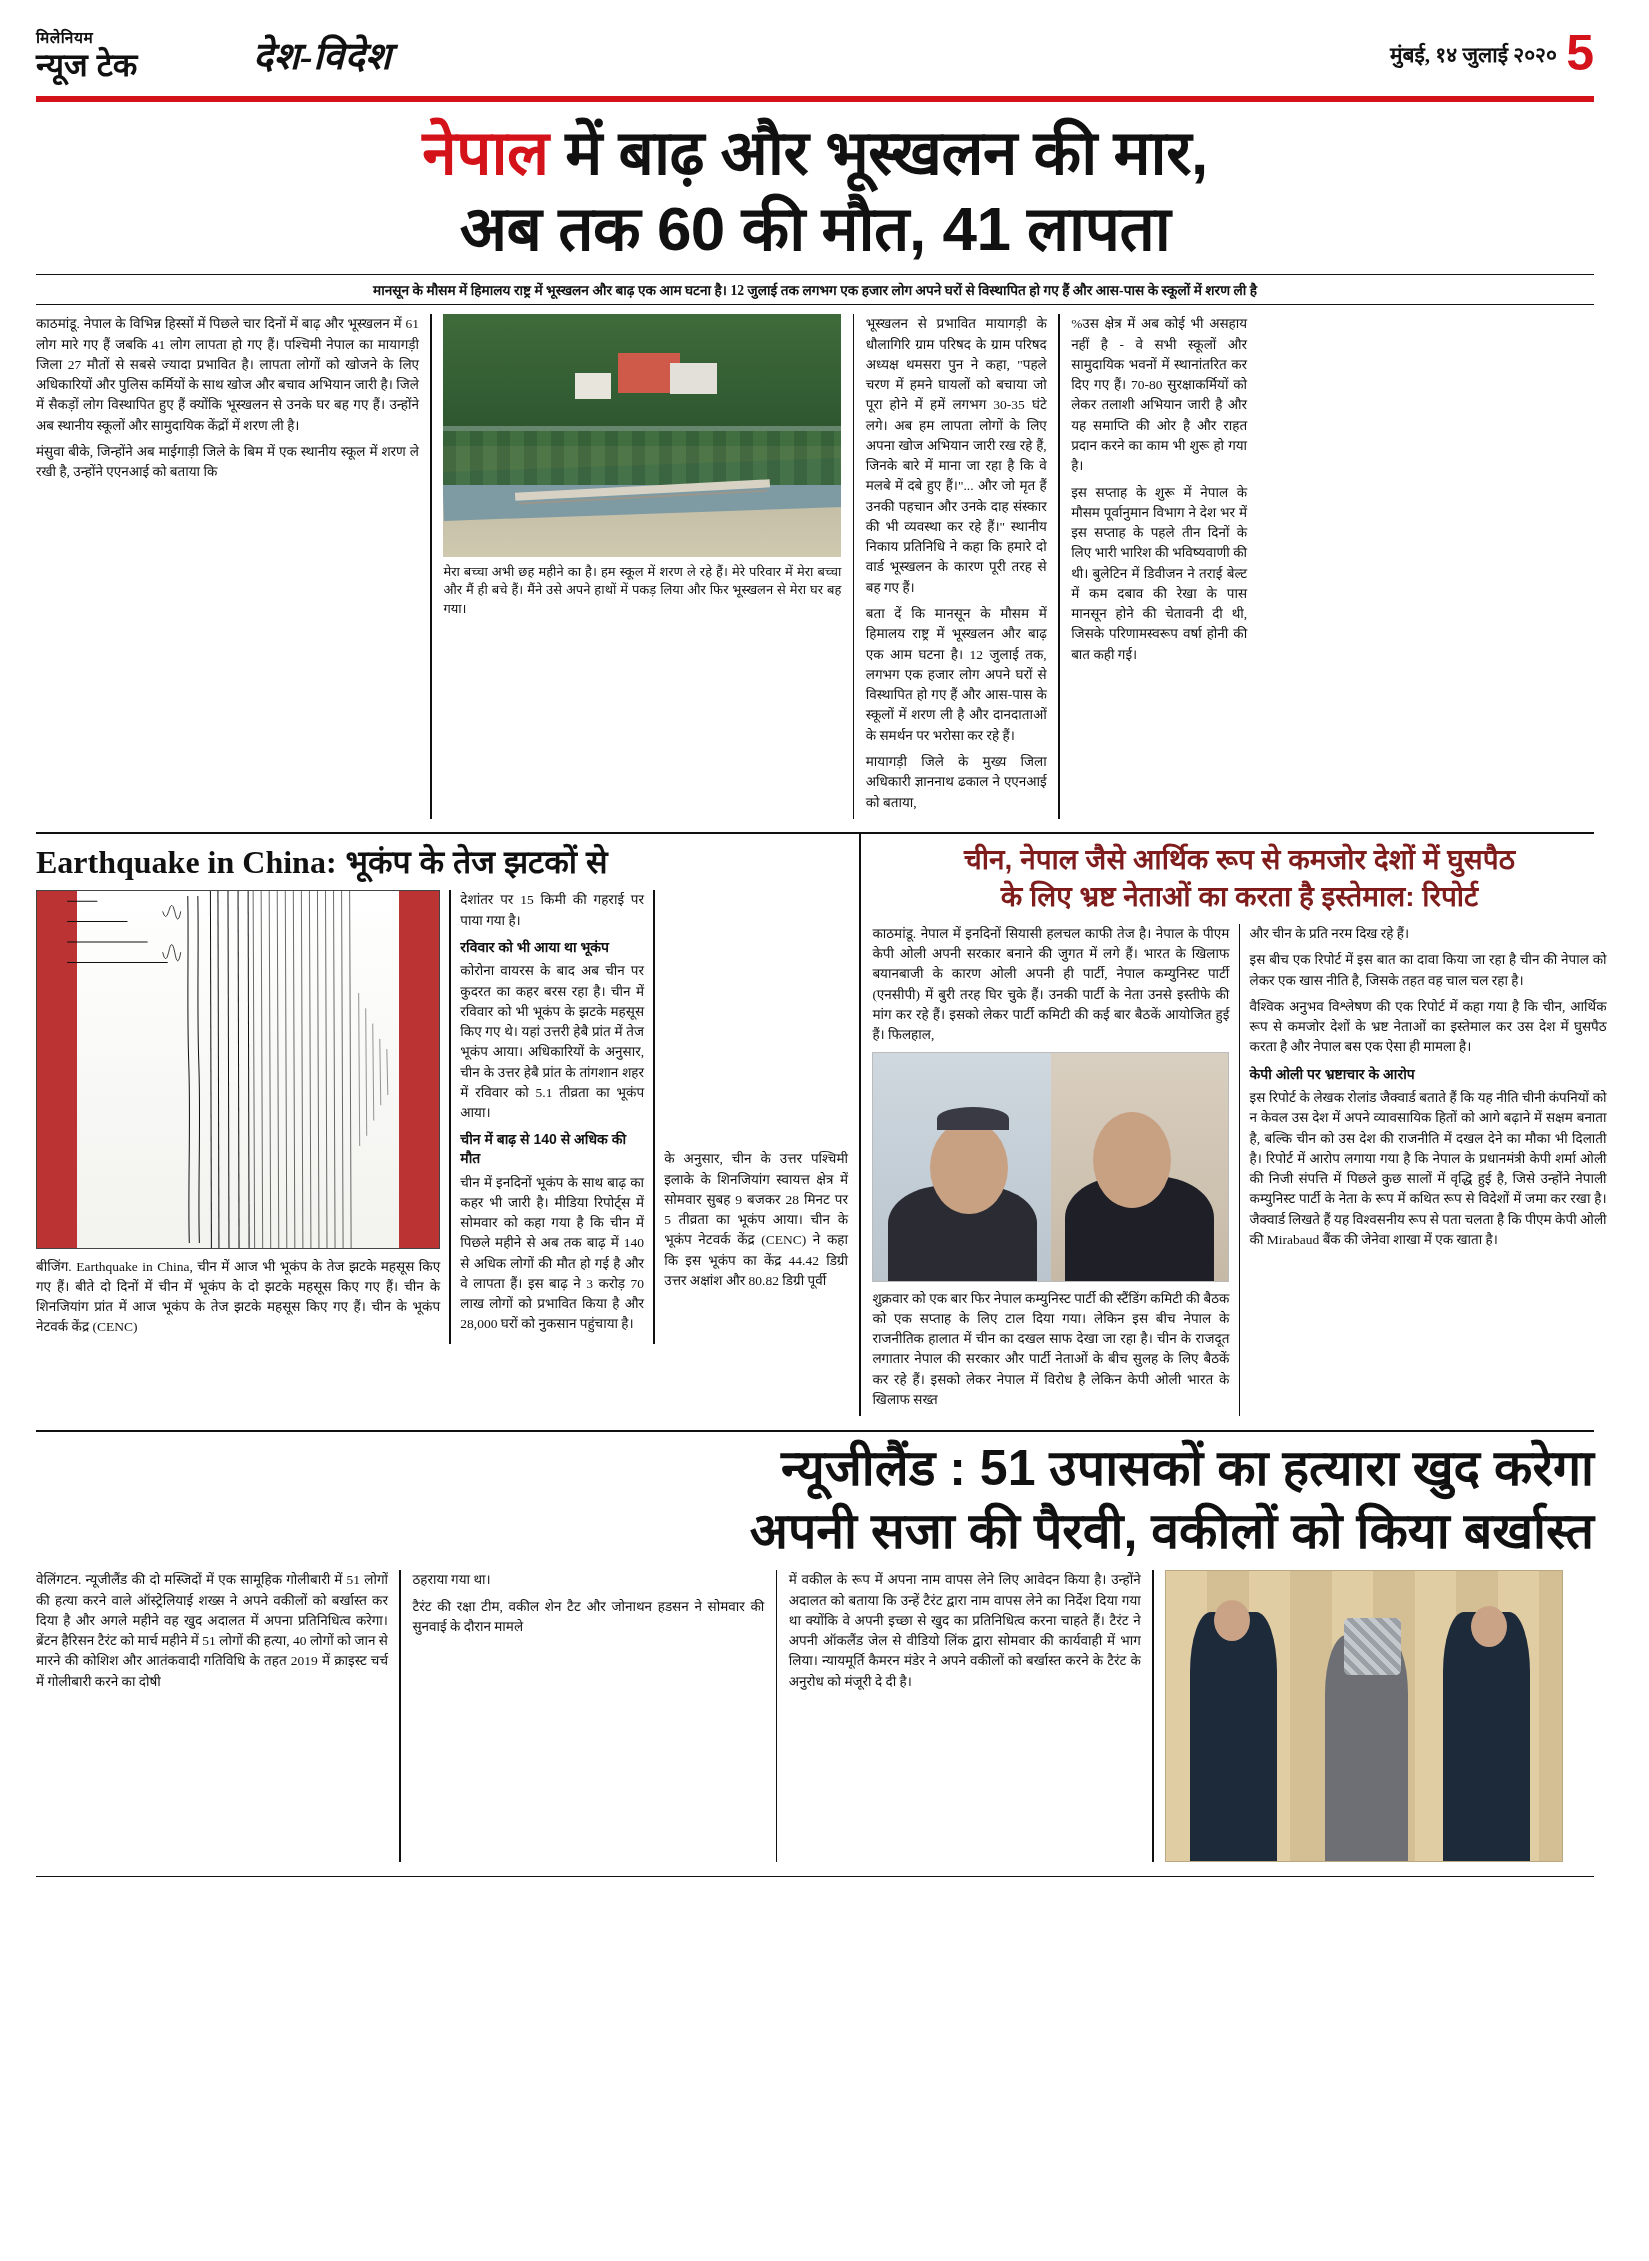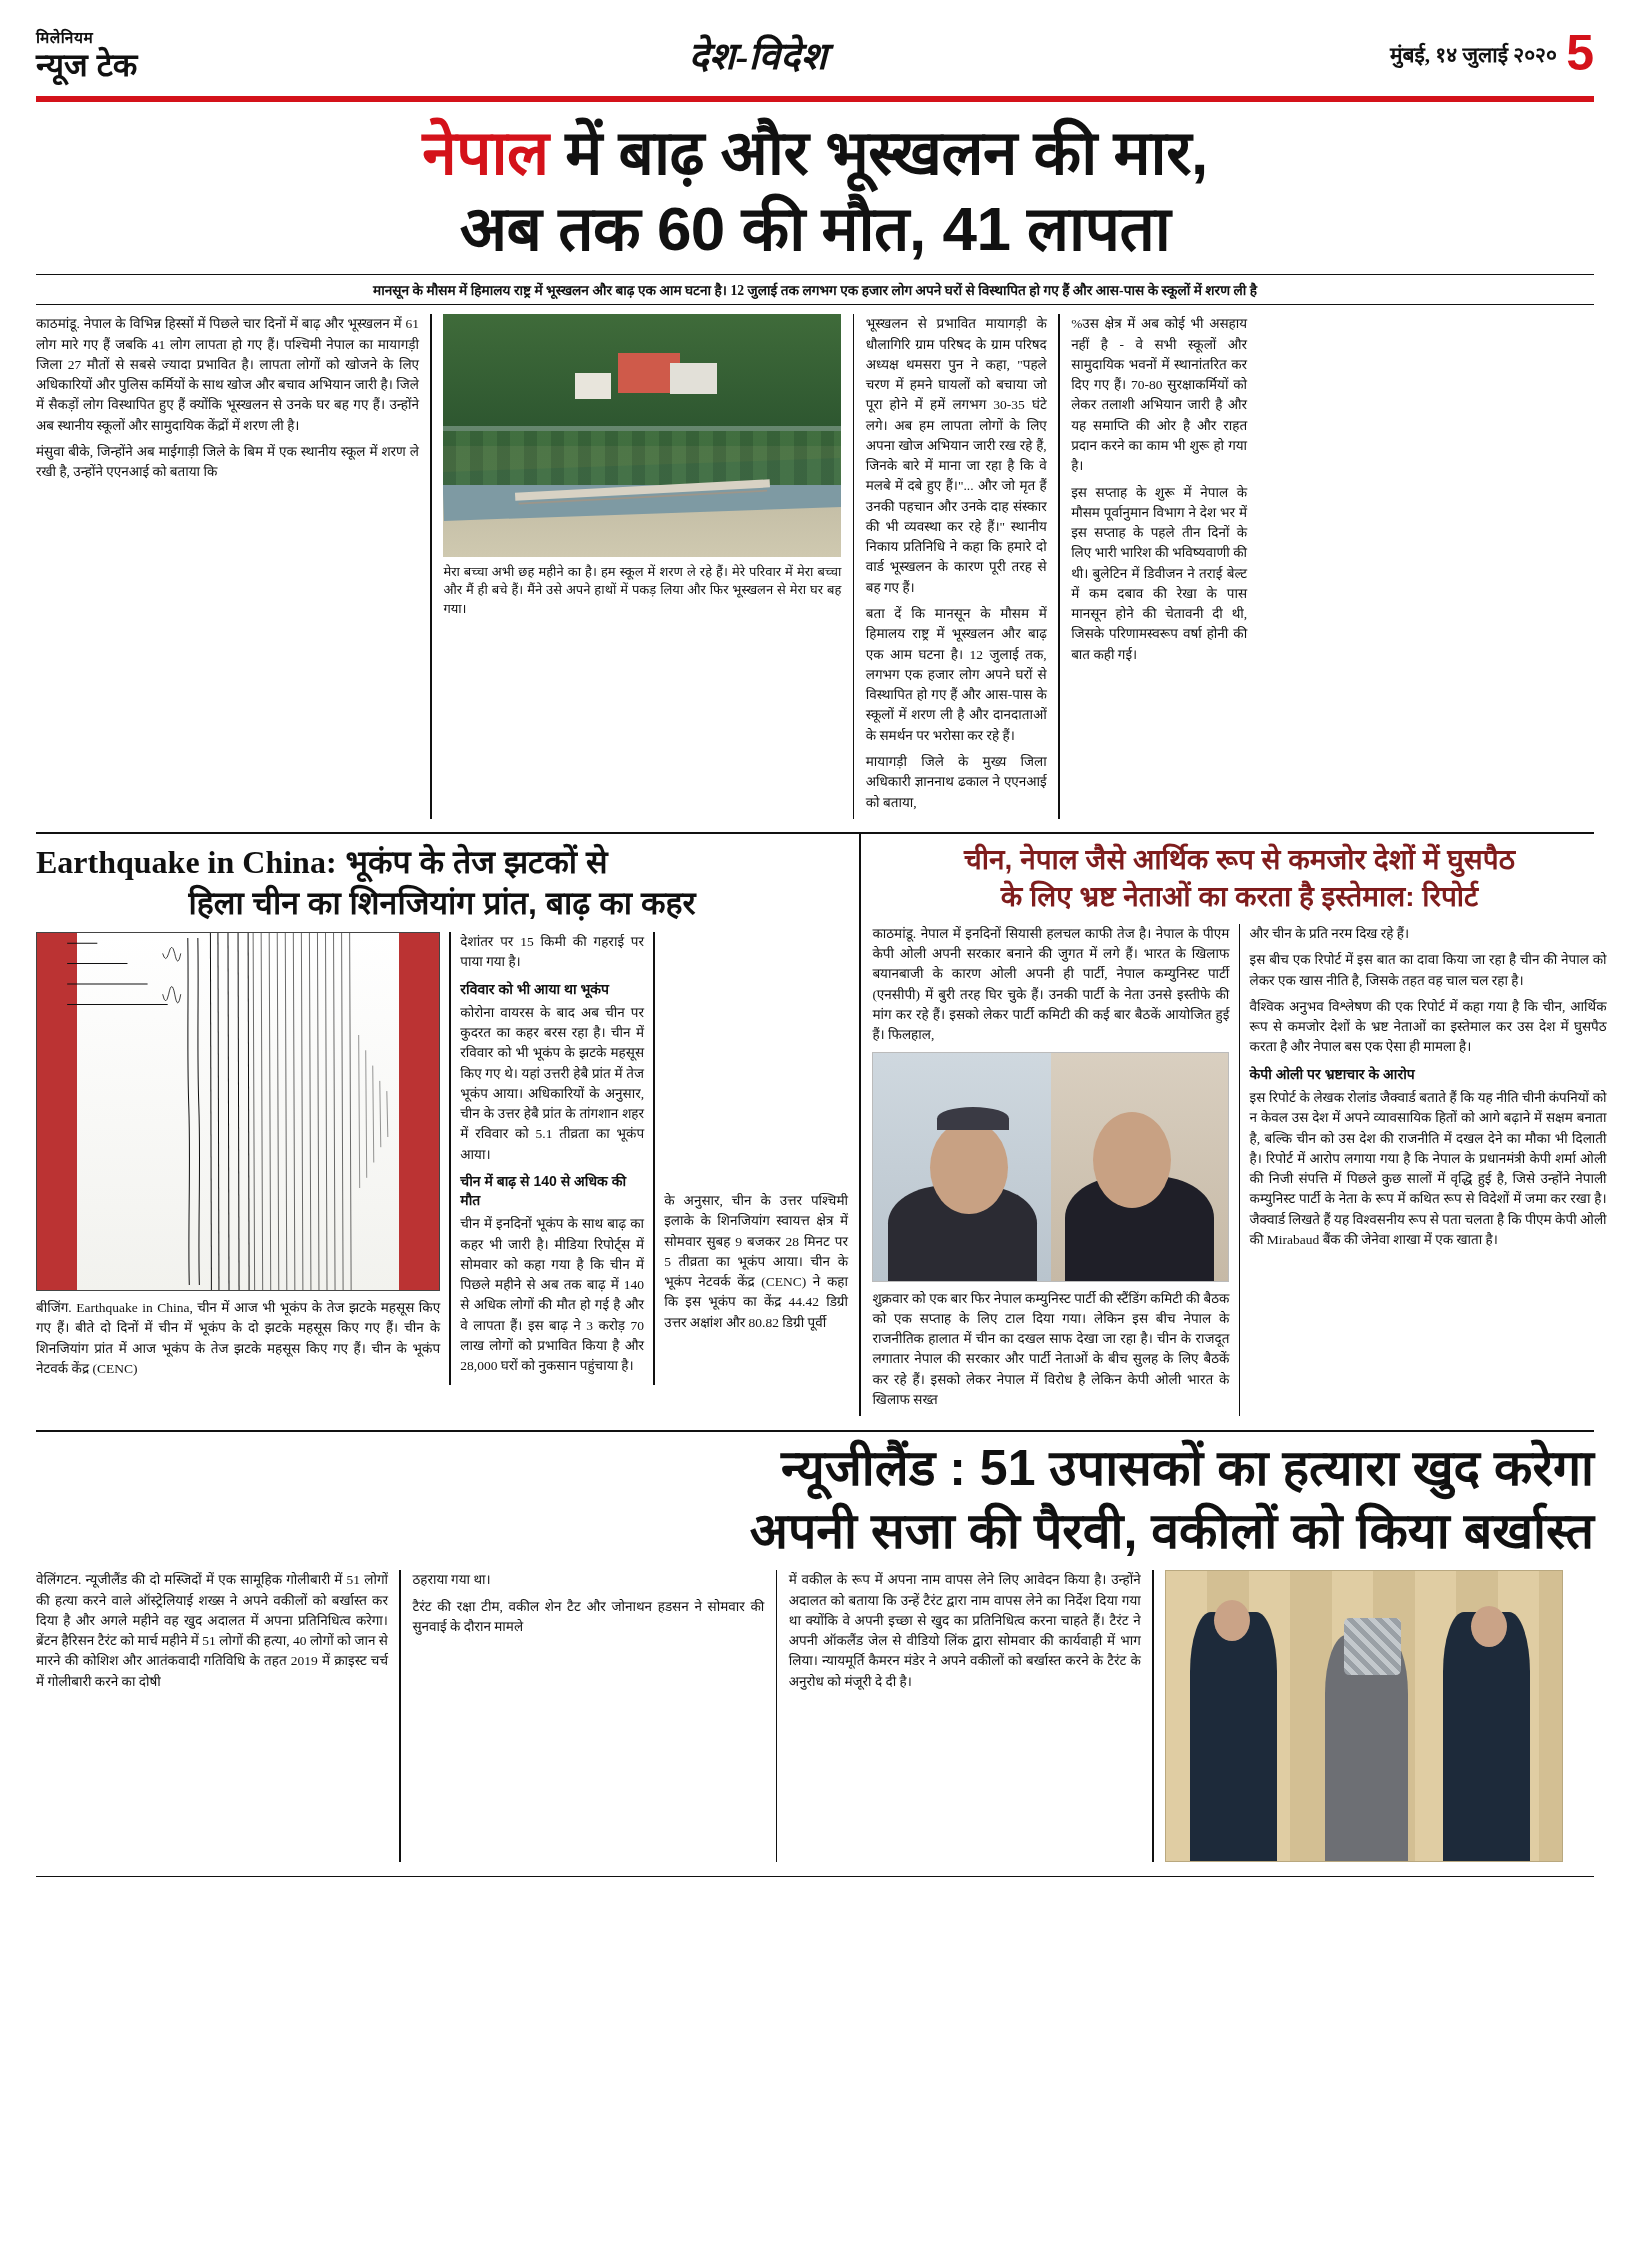--- a/index.html
+++ b/index.html
@@ -5,21 +5,21 @@
   html,body{margin:0;padding:0;background:#ffffff;}
   body{font-family:"Liberation Serif", serif;color:#111;}
   .page{width:1630px;min-height:2261px;background:#fff;position:relative;padding:0;box-sizing:border-box;}
   .inner{padding:14.5px 36px 21px 36px;box-sizing:border-box;}
 
   
   .masthead{display:flex;align-items:stretch;height:78px;border-bottom:0;}
   .mast-logo{width:217px;display:flex;flex-direction:column;justify-content:center;}
   .mast-logo .l1{font-family:"Liberation Sans",sans-serif;font-size:15.5px;font-weight:bold;color:#111;letter-spacing:0.5px;}
   .mast-logo .l2{font-family:"Liberation Sans",sans-serif;font-size:32px;font-weight:bold;color:#111;line-height:1.02;margin-top:1px;}
-  .mast-center{flex:1;display:flex;align-items:center;justify-content:center;}
+  .mast-center{flex:1;display:flex;align-items:center;}
   .mast-center .sec{font-family:"Liberation Serif",serif;font-size:38px;font-weight:bold;font-style:italic;color:#111;letter-spacing:0.5px;}
   .mast-right{width:331px;display:flex;align-items:center;justify-content:flex-end;gap:9.3px;}
   .mast-right .date{font-size:21px;font-weight:bold;color:#111;font-family:"Liberation Serif",serif;}
   .mast-right .pageno{font-size:50px;font-weight:bold;color:#d4121a;font-family:"Liberation Sans",sans-serif;line-height:.9;}
   .red-rule{height:6.2px;background:#d4121a;margin:3.1px 0 0 0;}
 
   
   .headline-1{text-align:center;margin:13.5px 0 5.2px 0;}
   .headline-1 .line{font-family:"Liberation Sans",sans-serif;font-weight:bold;font-size:62px;line-height:1.22;color:#111;letter-spacing:-0.5px;}
   .headline-1 .red{color:#d4121a;}
@@ -150,21 +150,20 @@
     </div>
 
     <div class="rule-heavy"></div>
 
     <div class="cols" style="margin-top:0">
 
       <div class="col" style="width:812px">
         <div class="hl2" style="text-align:left;margin-top:7.2px">
           <span class="en">Earthquake in China:</span><span> भूकंप के तेज झटकों से</span>
         </div>
-        <div class="hl2" style="text-align:center">हिला चीन का शिनजियांग प्रांत, बाढ़ का कहर</div>
 
         <div class="cols" style="margin-top:7.2px">
           <div class="col" style="width:409px">
             <div class="ph-quake">
               <div class="band"></div>
               <div class="edgeL"></div>
               <div class="edgeR"></div>
               <svg viewBox="0 0 800 700" preserveAspectRatio="none">
                 <g stroke="#111" fill="none" stroke-width="2">
                   <path d="M60 20 L120 20 M60 60 L180 60 M60 100 L220 100 M60 140 L260 140"></path>

